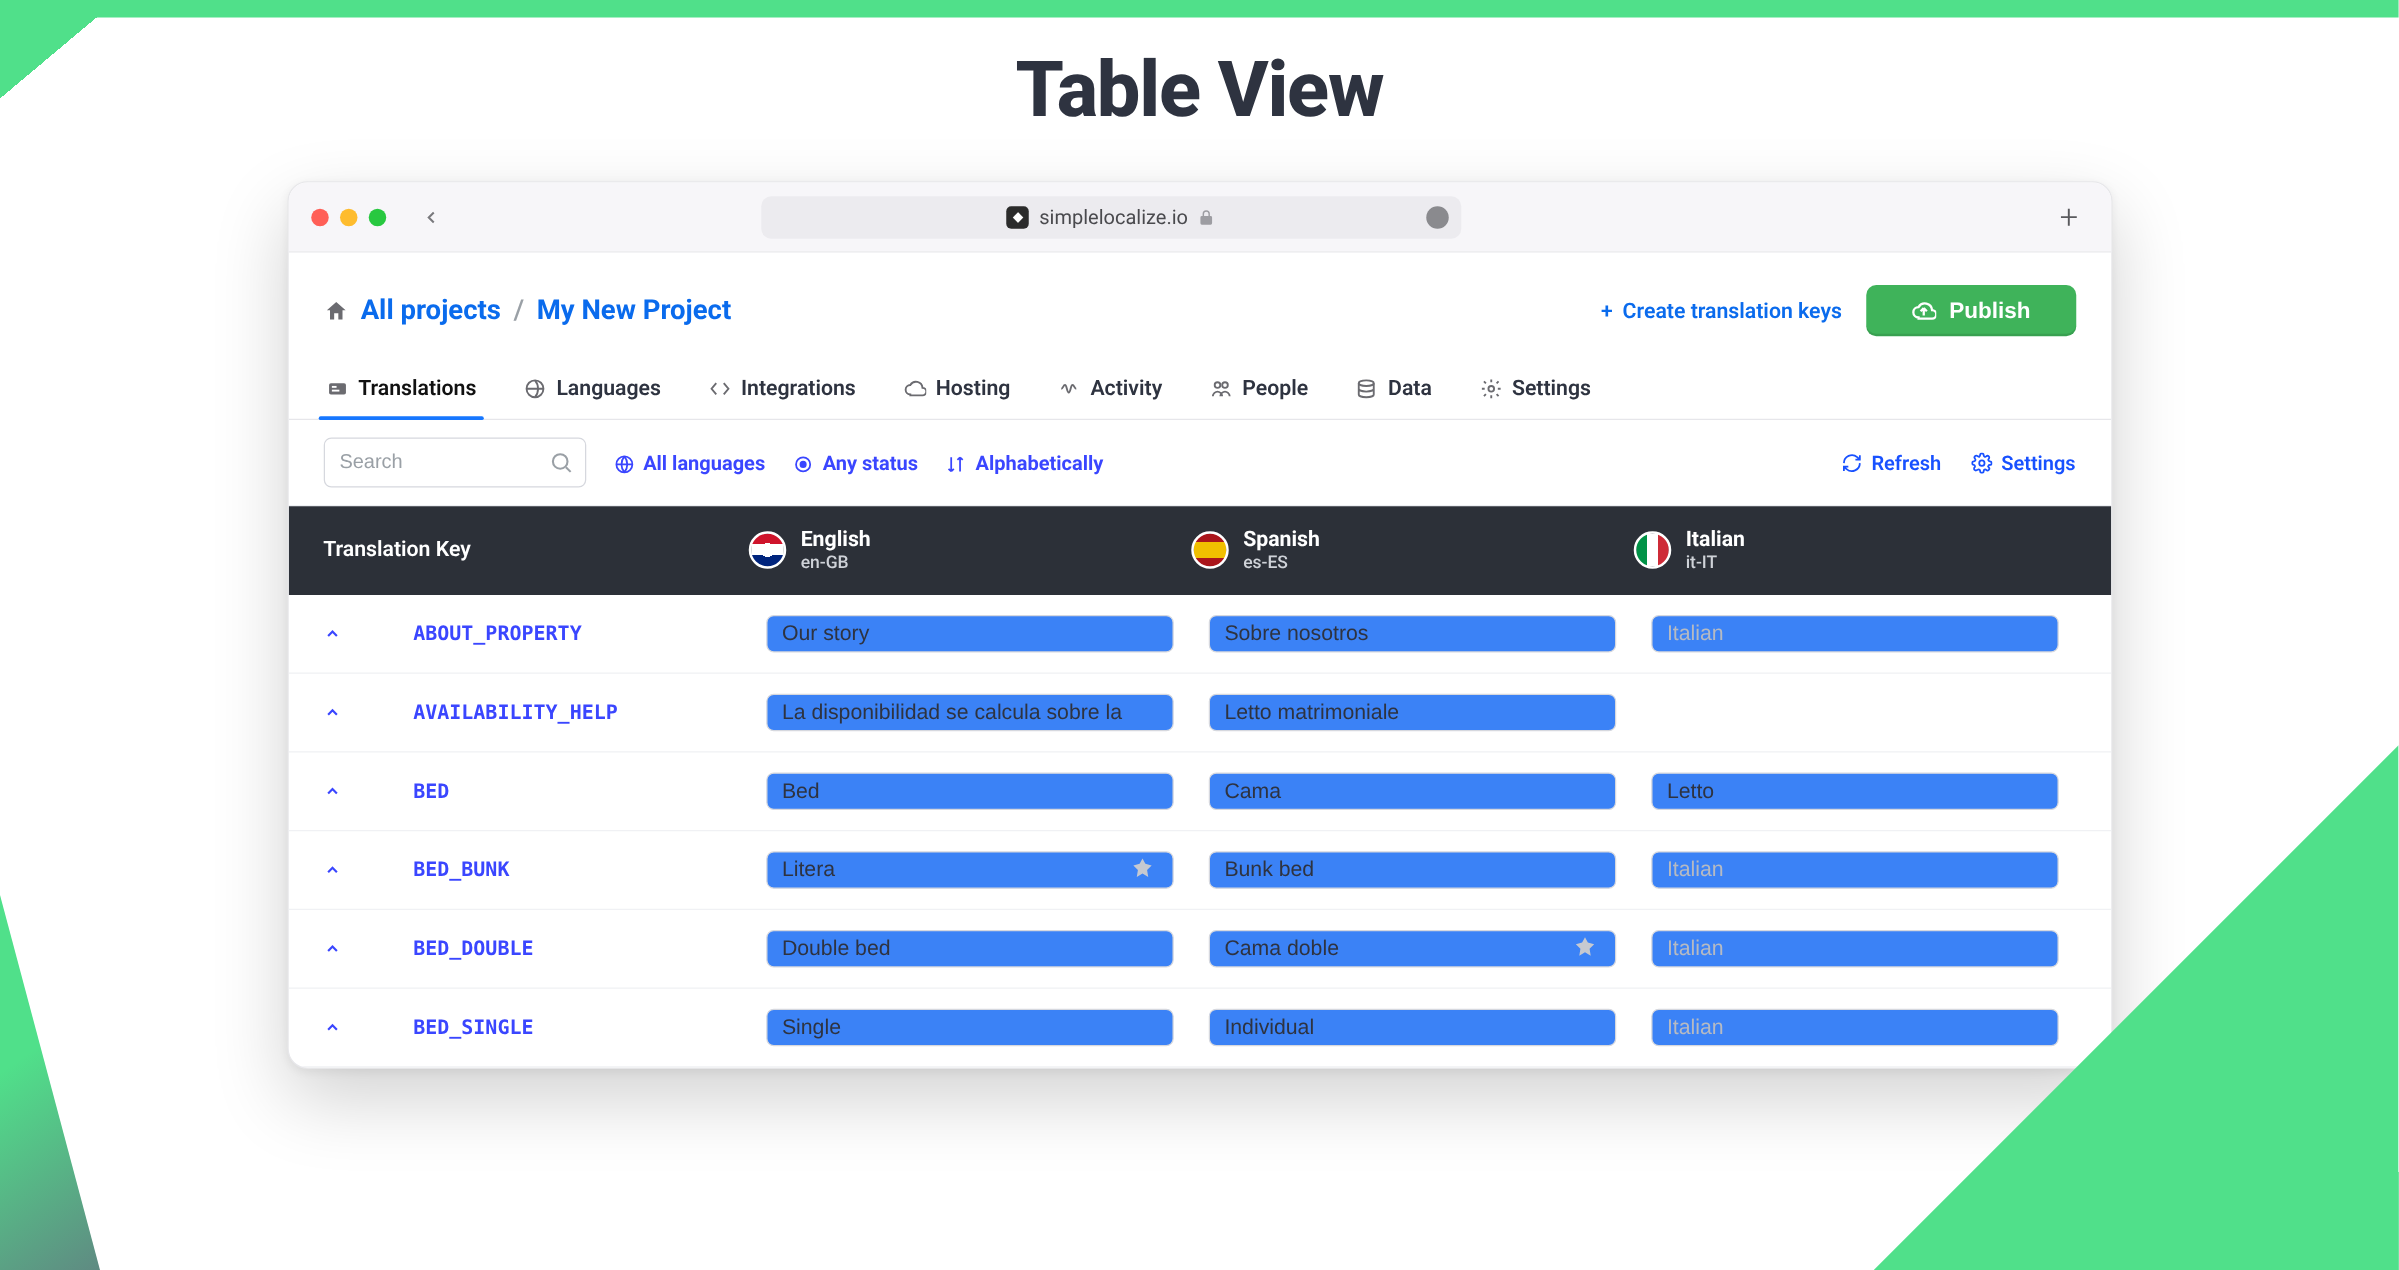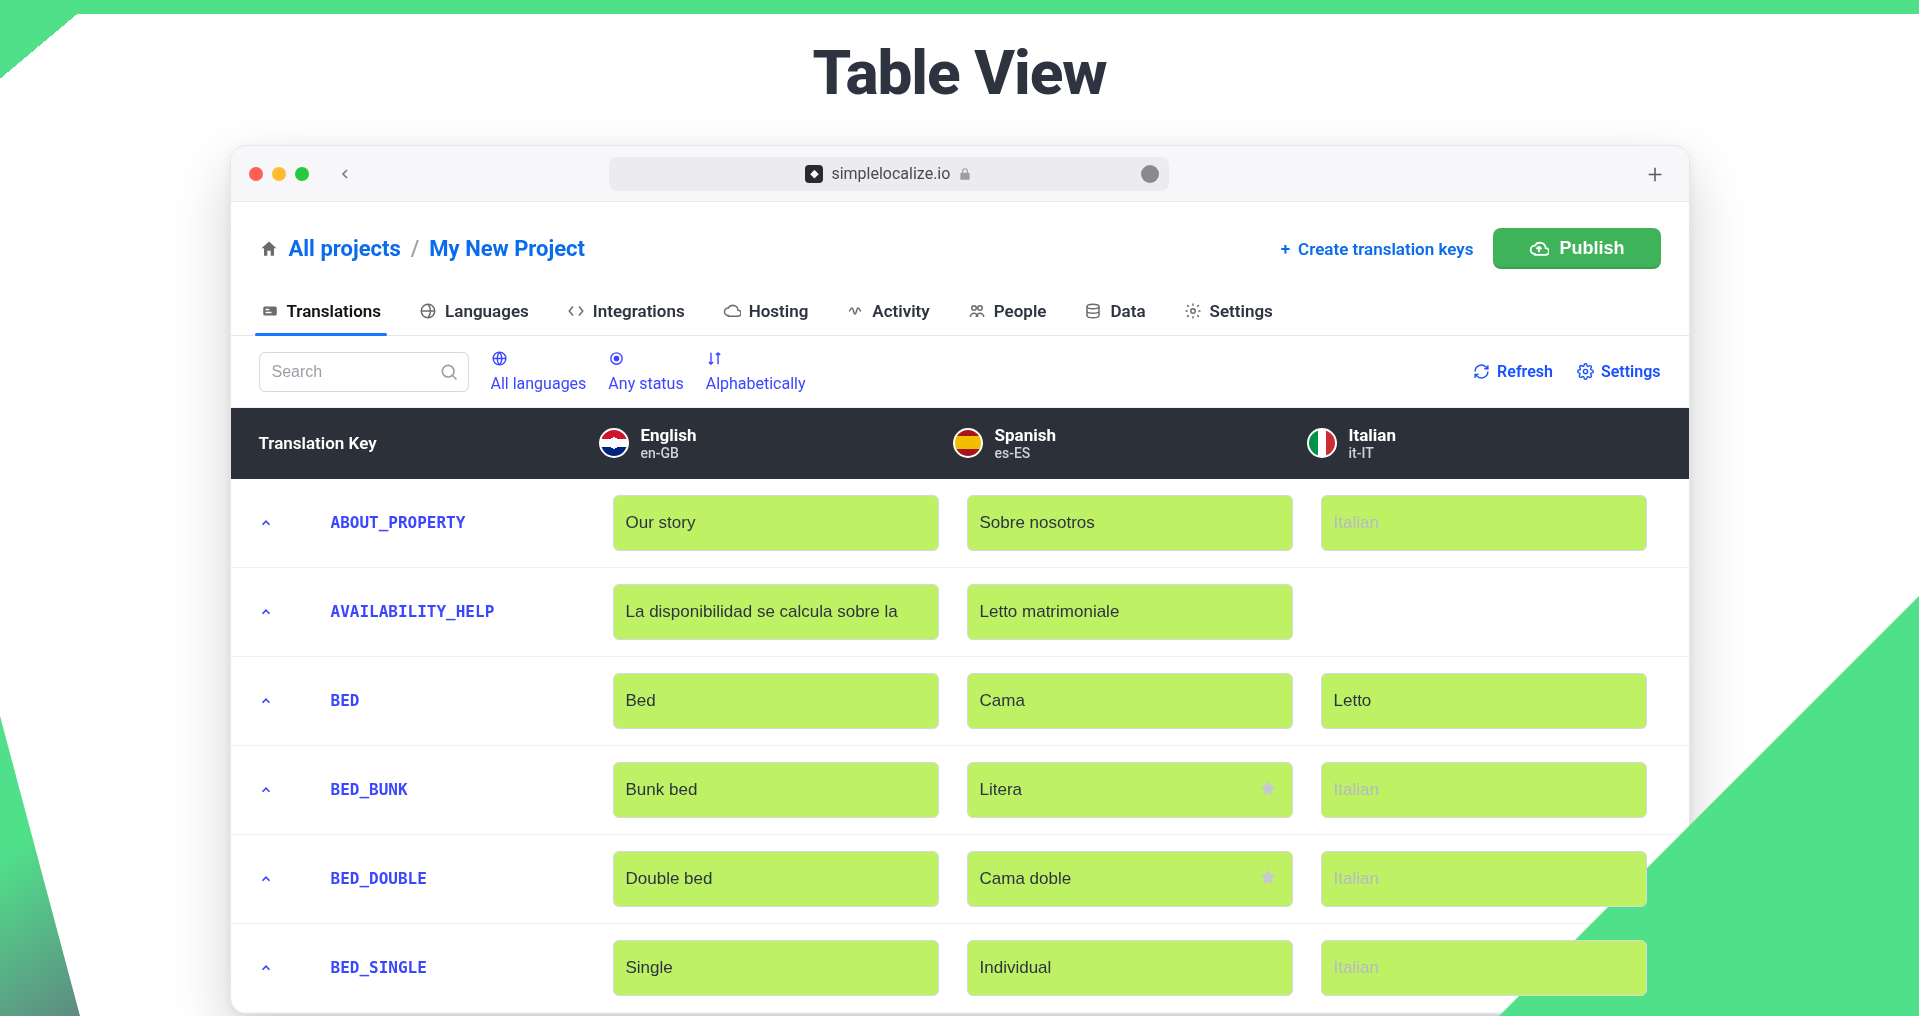--- a/index.html
+++ b/index.html
@@ -88,21 +88,21 @@
   display:flex; align-items:center; gap:22px; padding: 14px 28px; border-bottom:1px solid #eef0f3;
   font-size:16px;
 }
 .search-wrap { position:relative;}
 .search-input {
   width:210px; height:40px; border:1px solid #d6d8de; border-radius:6px; padding:0 40px 0 12px;
   font-size:16px; color:#333; background:#fff;
 }
 .search-input::placeholder{color:#9aa0a6;}
 .search-wrap .sicon{ position:absolute; right:10px; top:50%; transform:translateY(-50%); color:#9aa0a6;}
-.filter { color:#3a46ff; font-weight:400; display:flex; align-items:flex-start; gap:7px; cursor:pointer;flex-direction:column;}
+.filter { color:#3a46ff; font-weight:700; display:flex; align-items:flex-end; gap:7px; cursor:pointer;}
 .toolbar-right { margin-left:auto; display:flex; gap:24px;}
 .tool-action { color:#1851ff; font-weight:600; display:flex; align-items:center; gap:7px; cursor:pointer;}
 
 .thead {
   display:grid;
   grid-template-columns: 340px 1fr 1fr 1fr;
   background:#2c3038; color:#fff; padding: 18px 28px; align-items:center;
 }
 .th { font-size:17px; font-weight:600;}
 .lang-th { display:flex; align-items:center; gap:12px;}
@@ -117,22 +117,22 @@
 .row {
   display:grid;
   grid-template-columns: 340px 1fr 1fr 1fr;
   padding: 16px 28px; align-items:center; border-bottom:1px solid #f0f1f4; gap:14px;
 }
 .key-cell { display:flex; align-items:center; gap:14px;}
 .chev { color:#3a46ff; font-size:14px;}
 .key { font-family: "SFMono-Regular", Menlo, Consolas, monospace; color:#3a46ff; font-weight:700; font-size:16px;margin-left:44px;}
 .tcell { position:relative;}
 .tinput {
-  width: 96%; height:56px; border:1px solid #d6d8de; border-radius:6px; padding:0 12px;
-  font-size:17px; color:#2e3340; background:#bef264;
+  width: 96%; height:30px; border:1px solid #d6d8de; border-radius:6px; padding:0 12px;
+  font-size:17px; color:#2e3340; background:#3b82f6;
 }
 .tinput::placeholder{ color:#b6bac2; }
 .auto-badge {
   position:absolute; right:8%; top:50%; transform:translateY(-50%);
   width:22px; height:22px; color:#c6c9d0;
 }
 svg { display:block; }
 </style>
 </head>
 <body>
@@ -395,26 +395,26 @@
         </div>
         <div class="row">
           <div class="key-cell">
             <span class="chev">
               <svg width="14" height="14" viewBox="0 0 24 24" fill="none" stroke="currentColor" stroke-width="3">
                 <polyline points="6 15 12 9 18 15"></polyline>
               </svg>
             </span>
             <span class="key">BED_BUNK</span>
           </div>
-          <div class="tcell"><input class="tinput" value="Bunk bed" style=""></div>
           <div class="tcell"><input class="tinput" value="Litera" style=""><span class="auto-badge">
               <svg width="22" height="22" viewBox="0 0 24 24" fill="currentColor">
                 <path d="M12 2l2.5 4.5L20 8l-4 4 1 6-5-3-5 3 1-6-4-4 5.5-1.5z"></path>
               </svg>
             </span></div>
+          <div class="tcell"><input class="tinput" value="Bunk bed" style=""></div>
           <div class="tcell"><input class="tinput" value="" placeholder="Italian" style=""></div>
         </div>
         <div class="row">
           <div class="key-cell">
             <span class="chev">
               <svg width="14" height="14" viewBox="0 0 24 24" fill="none" stroke="currentColor" stroke-width="3">
                 <polyline points="6 15 12 9 18 15"></polyline>
               </svg>
             </span>
             <span class="key">BED_DOUBLE</span>

